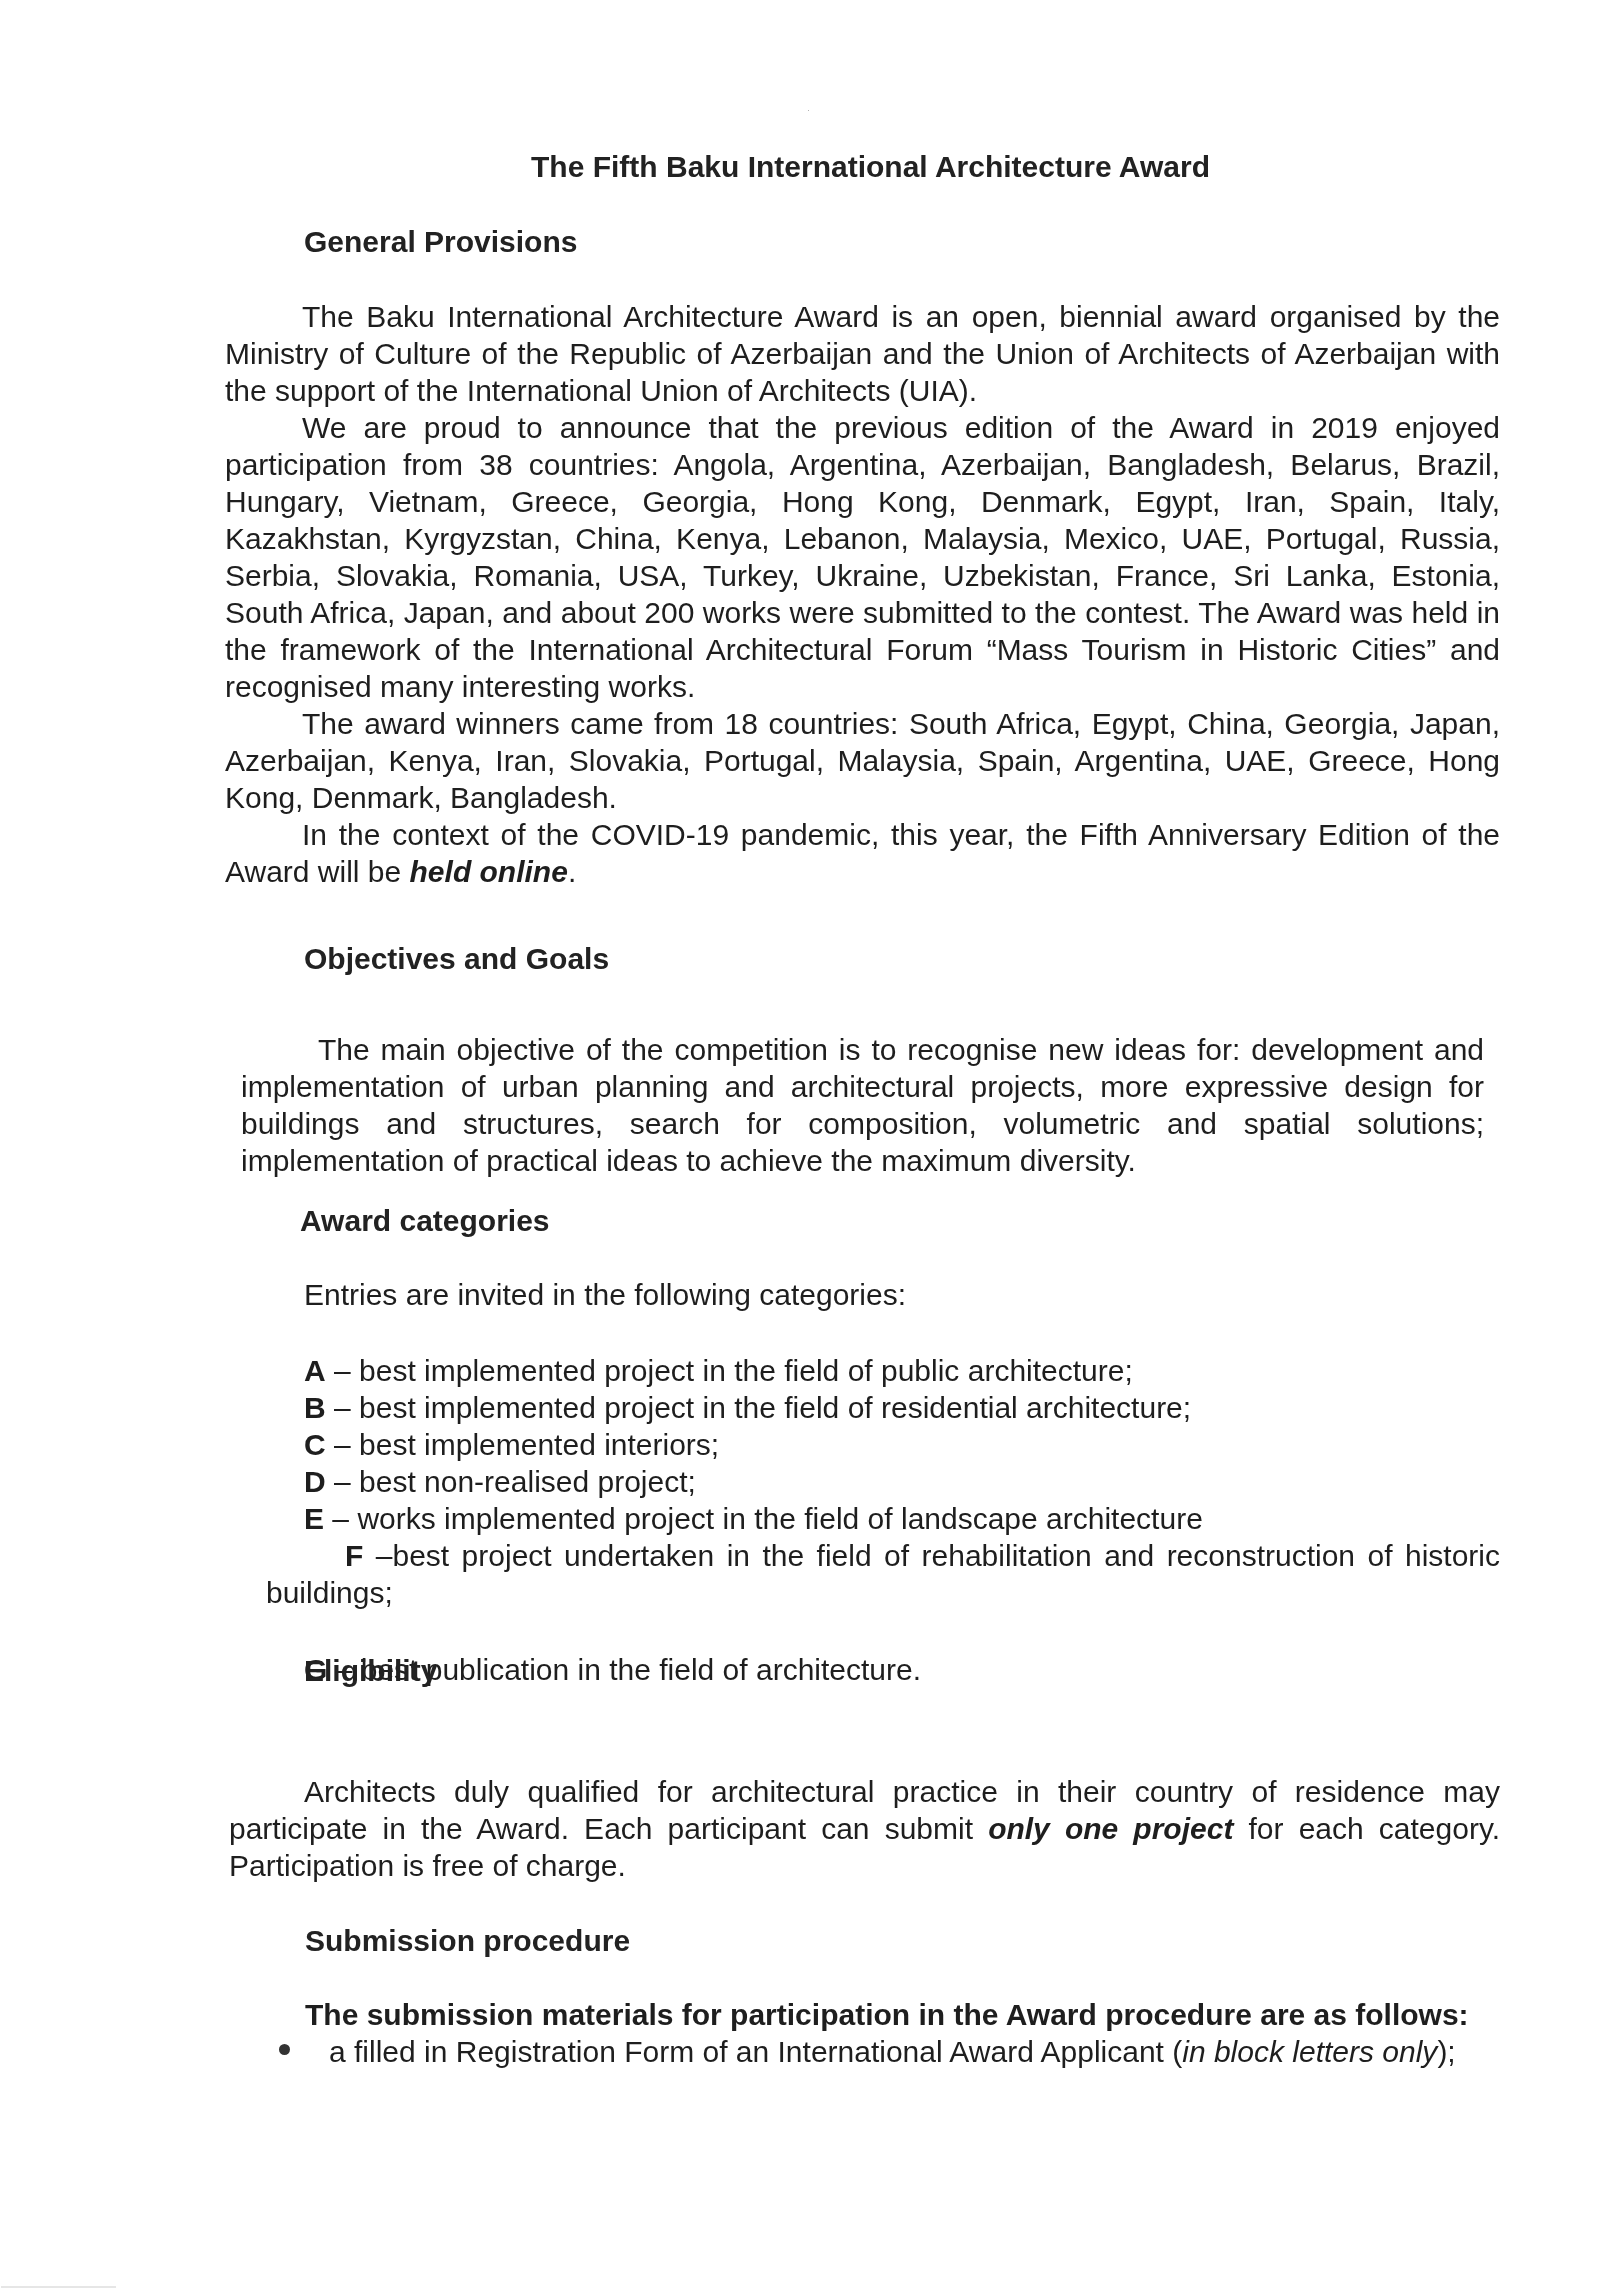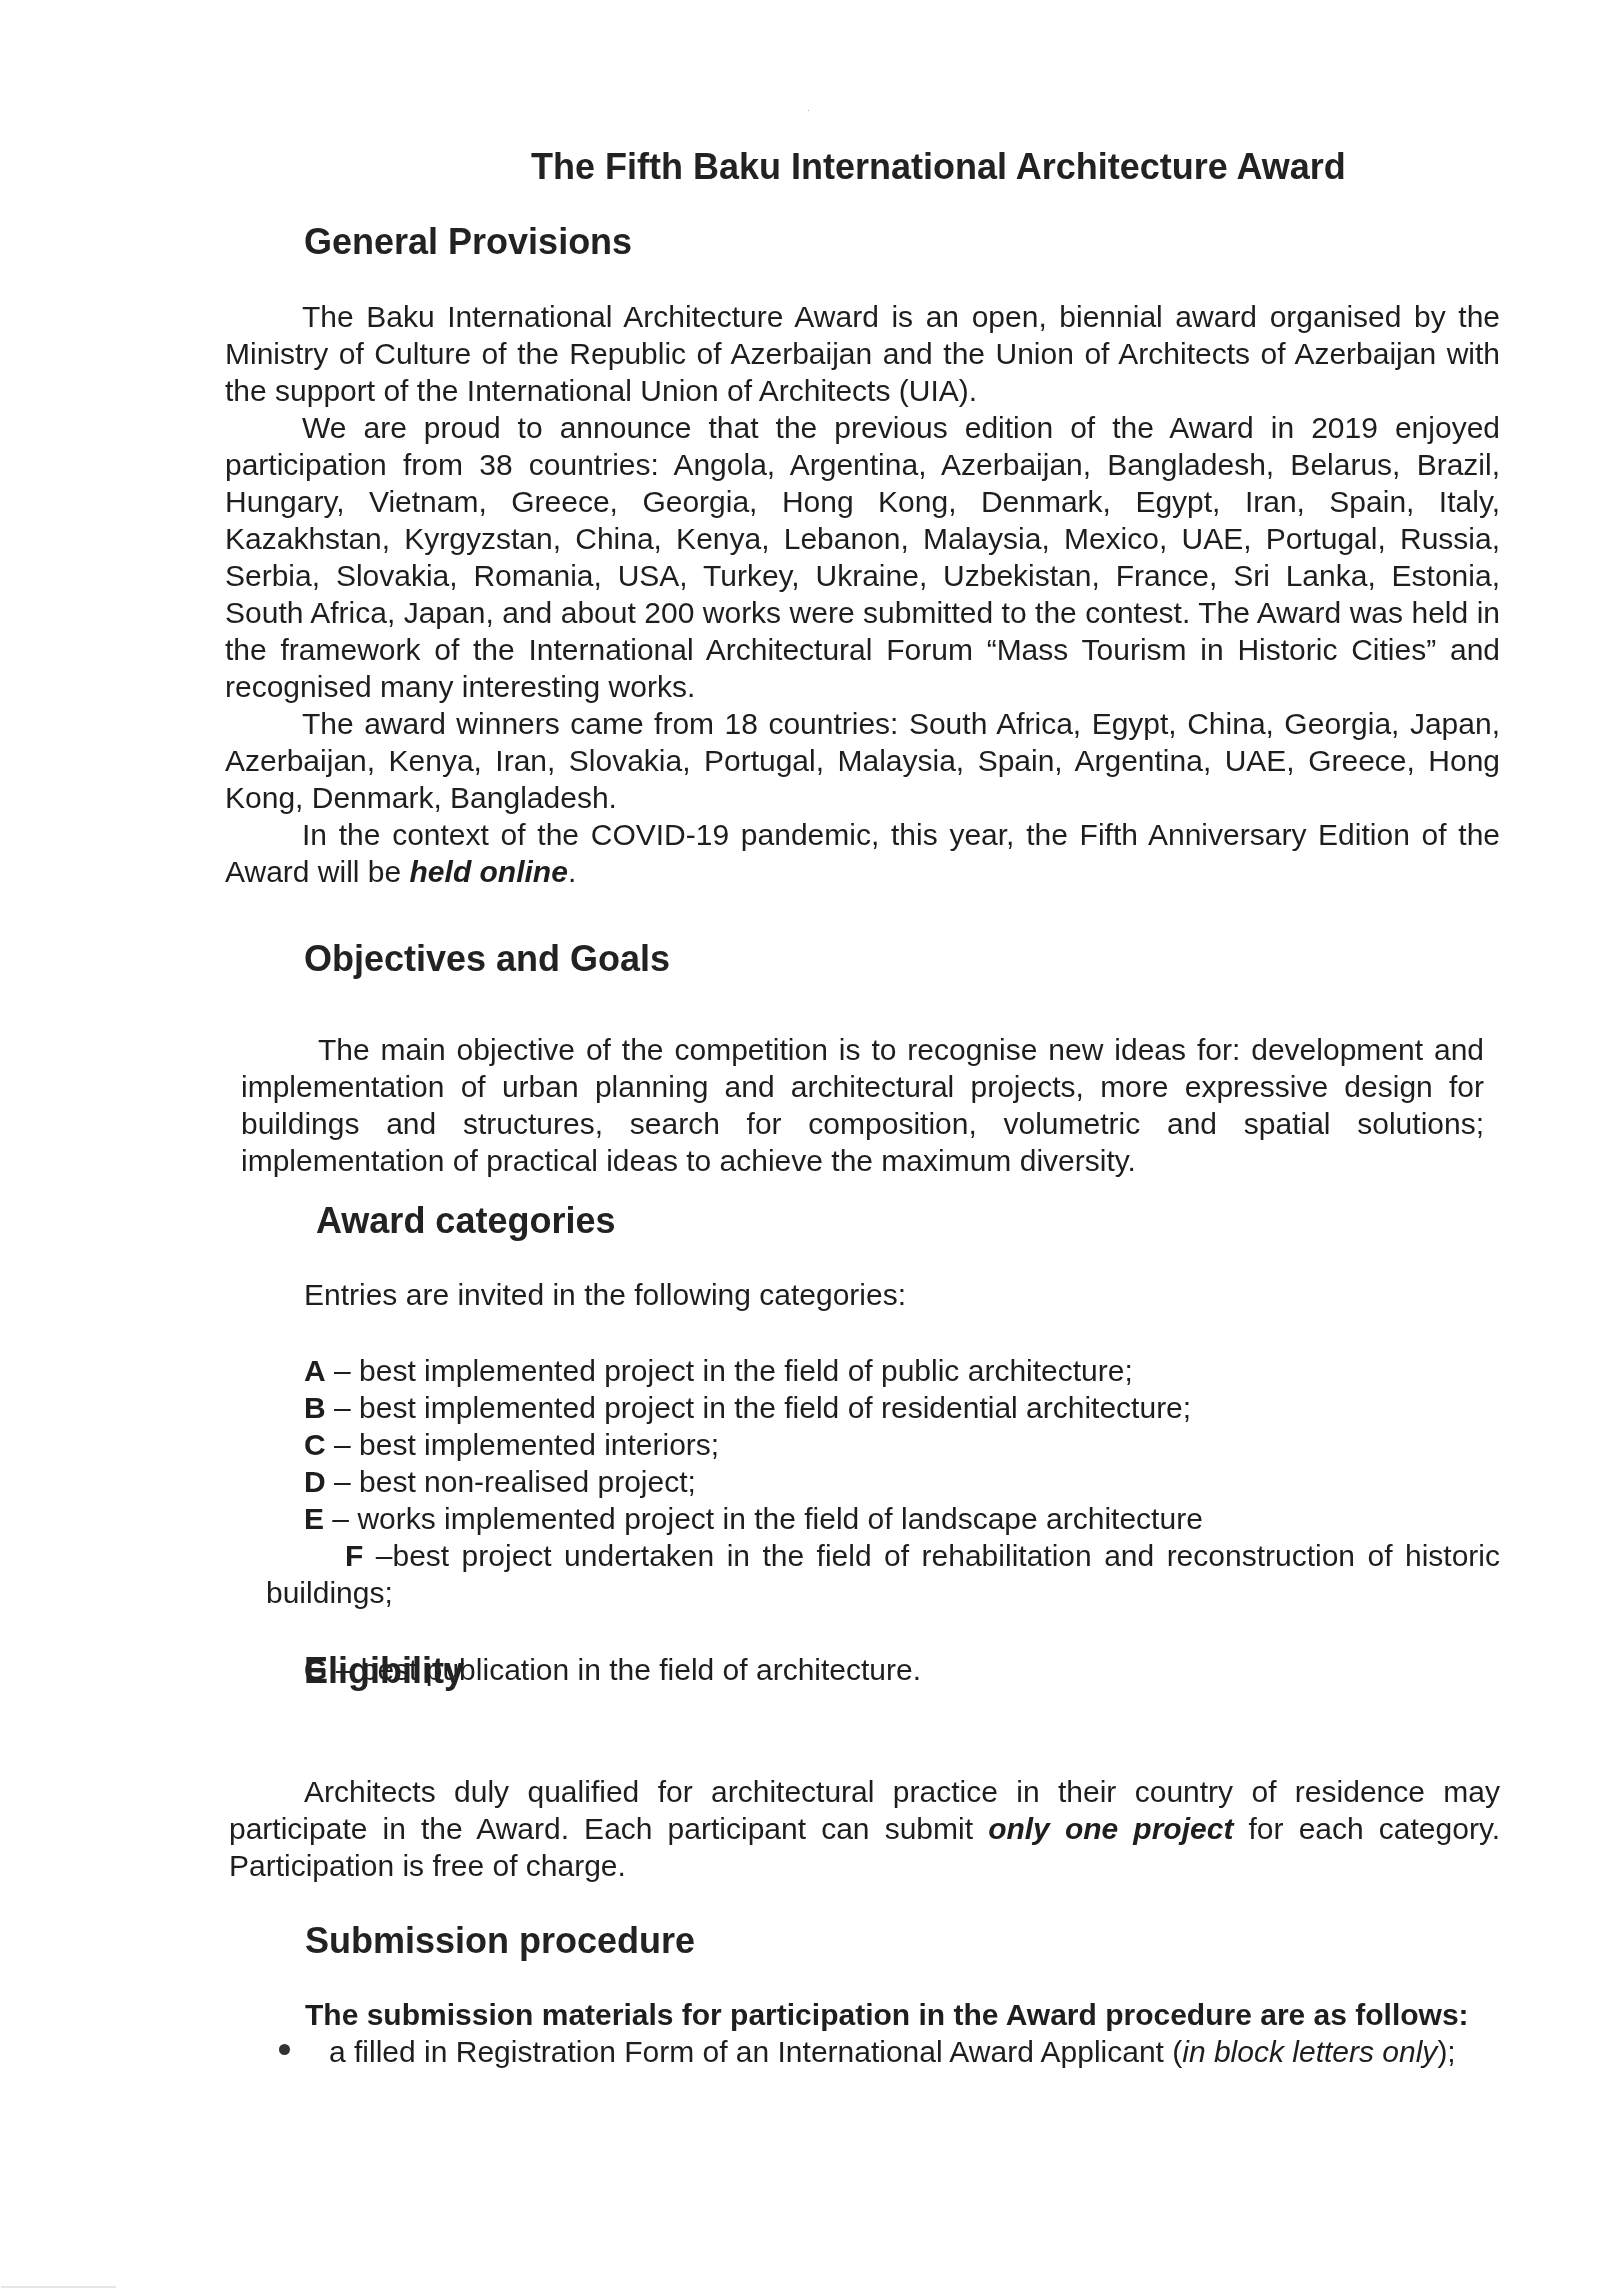--- a/index.html
+++ b/index.html
@@ -4,21 +4,21 @@
 <style>
   html, body { margin: 0; padding: 0; background: #ffffff; }
   body {
     width: 1623px; height: 2295px; position: relative; overflow: hidden;
     font-family: "Liberation Sans", sans-serif; color: #1e1e1e;
   }
   .page { position: absolute; left: 0; top: 0; width: 1623px; height: 2295px; background: #fff; }
   .txt { font-size: 30px; line-height: 37px; }
   .abs { position: absolute; }
   .just { text-align: justify; text-align-last: left; }
-  .head { font-weight: bold; font-size: 36px; line-height: 37px; color: #222; }
+  .head { font-weight: bold; font-size: 30px; line-height: 37px; color: #222; }
   .indent { text-indent: 77px; }
   b { font-weight: bold; }
   .bi { font-weight: bold; font-style: italic; }
   .it { font-style: italic; }
   .cat-line { white-space: nowrap; }
   .bullet-dot { position: absolute; width: 11px; height: 11px; border-radius: 50%; background: #333; }
   .scan-line { position: absolute; left: 1.3px; top: 2286px; width: 115px; height: 2px; background: #e6e6e6; }
   .speck { position: absolute; left: 808px; top: 110px; width: 1.3px; height: 1.3px; background: #999; border-radius: 50%; }
 </style>
 </head>
@@ -37,21 +37,21 @@
     <p class="just indent" style="margin:0;">We are proud to announce that the previous edition of the Award in 2019 enjoyed participation from 38 countries: Angola, Argentina, Azerbaijan, Bangladesh, Belarus, Brazil, Hungary, Vietnam, Greece, Georgia, Hong Kong, Denmark, Egypt, Iran, Spain, Italy, Kazakhstan, Kyrgyzstan, China, Kenya, Lebanon, Malaysia, Mexico, UAE, Portugal, Russia, Serbia, Slovakia, Romania, USA, Turkey, Ukraine, Uzbekistan, France, Sri Lanka, Estonia, South Africa, Japan, and about 200 works were submitted to the contest. The Award was held in the framework of the International Architectural Forum “Mass Tourism in Historic Cities” and recognised many interesting works.</p>
     <p class="just indent" style="margin:0;">The award winners came from 18 countries: South Africa, Egypt, China, Georgia, Japan, Azerbaijan, Kenya, Iran, Slovakia, Portugal, Malaysia, Spain, Argentina, UAE, Greece, Hong Kong, Denmark, Bangladesh.</p>
     <p class="just indent" style="margin:0;"><span>In the context of the COVID-19 pandemic, this year, the Fifth Anniversary Edition of the Award will be </span><span class="bi">held online</span><span>.</span></p>
   </div>
 
   <div class="abs head" style="left:304px; top:940px;">Objectives and Goals</div>
   <div class="abs txt" style="left:225px; top:1015px; width:1275px;">
     <p class="just indent" style="margin:16px;">The main objective of the competition is to recognise new ideas for: development and implementation of urban planning and architectural projects, more expressive design for buildings and structures, search for composition, volumetric and spatial solutions; implementation of practical ideas to achieve the maximum diversity.</p>
   </div>
 
-  <div class="abs head" style="left:316px; top:1202px;">Award categories</div>
+  <div class="abs head" style="left:300px; top:1202px;">Award categories</div>
   <div class="abs txt" style="left:304px; top:1276px;">Entries are invited in the following categories:</div>
 
   <div class="abs txt" style="left:225px; top:1352px; width:1275px;">
     <div class="cat-line" style="padding-left:79px;"><b>A</b><span> – </span><span>best implemented project in the field of public architecture;</span></div>
     <div class="cat-line" style="padding-left:79px;"><b>B</b><span> – </span><span>best implemented project in the field of residential architecture;</span></div>
     <div class="cat-line" style="padding-left:79px;"><b>C</b><span> – </span><span>best implemented interiors;</span></div>
     <div class="cat-line" style="padding-left:79px;"><b>D</b><span> – </span><span>best non-realised project;</span></div>
     <div class="cat-line" style="padding-left:79px;"><b>E</b><span> – </span><span>works implemented project in the field of landscape architecture</span></div>
     <div class="just" style="text-indent:79px; margin-left:41px; width:1234px;"><b>F</b><span> –</span><span>best project undertaken in the field of rehabilitation and reconstruction of historic buildings;</span></div>
     <div class="cat-line" style="padding-left:79px;margin-top:40px;"><b>G</b><span> – </span><span>best publication in the field of architecture.</span></div>

